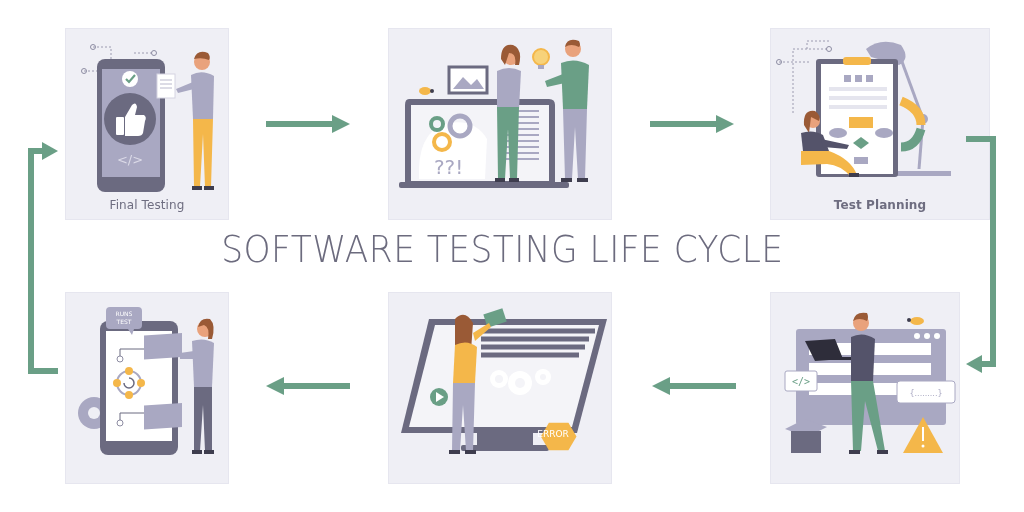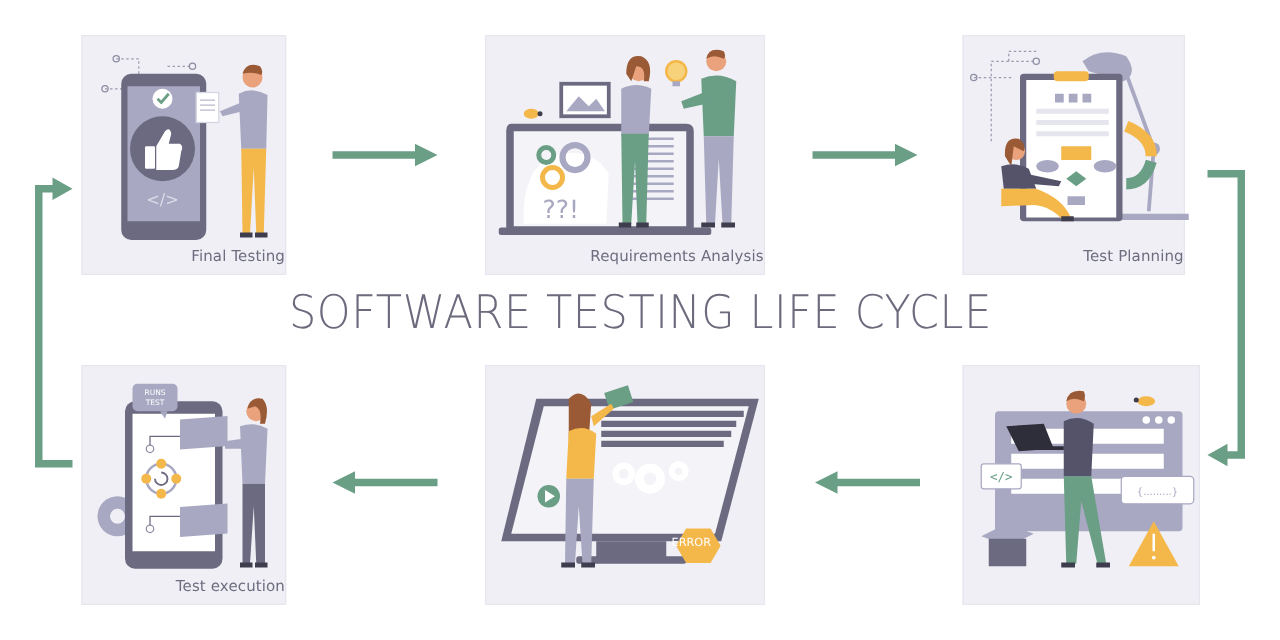--- a/index.html
+++ b/index.html
@@ -3,25 +3,25 @@
 <meta charset="utf-8">
 <style>
   * { box-sizing: border-box; margin: 0; padding: 0; }
   html, body { width: 1024px; height: 512px; background: #ffffff; overflow: hidden; }
   body { position: relative; font-family: "DejaVu Sans", sans-serif; color: #6b6a80; }
   .card {
     position: absolute; background: #efeff5; border: 1px solid #e6e6ef;
   }
   .card .illus { position: absolute; left: 0; top: 0; right: 0; bottom: 26px; }
   .card .label {
-    position: absolute; left: 0; right: 0; bottom: 7px; text-align: right;
+    position: absolute; left: 0; right: 0; bottom: 7px; text-align: center;
     font-size: 12px; color: #6e6d80; letter-spacing: 0.1px;
   }
   .title {
-    position: absolute; left: 200px; top: 228px; width: 624px; text-align: center;
+    position: absolute; left: 200px; top: 228px; width: 624px; text-align: left;
     font-size: 37px; font-weight: 300; color: #6c6b7e; letter-spacing: 0.5px;
     font-family: "DejaVu Sans", sans-serif; white-space: nowrap;
   }
   .title span { display: inline-block; transform: scaleX(0.93); transform-origin: center; }
   svg { display: block; }
   .arrow { position: absolute; }
 </style>
 </head>
 <body>
 
@@ -118,24 +118,23 @@
         <circle cx="184" cy="20" r="8" fill="#e9a27c"></circle>
         <path d="M176 18 Q178 8 190 12 Q192 16 190 18 Q182 14 176 18Z" fill="#9a5a36"></path>
         <path d="M172 34 Q186 28 200 36 L198 80 H174 Z" fill="#6a9f86"></path>
         <path d="M174 45 L156 52 L158 58 L176 54 Z" fill="#6a9f86"></path>
         <path d="M174 80 H198 L196 150 H189 L186 98 L183 150 H176 Z" fill="#a9a8c2"></path>
         <rect x="172" y="149" width="11" height="4" fill="#3e3d4e"></rect>
           <rect x="188" y="149" width="11" height="4" fill="#3e3d4e"></rect>
       </g>
     </svg>
   </div>
-  <div class="label">Requirements Analysis</div>
-</div>
-
-<div class="card" style="left:770px;top:28px;width:178px;height:192px;">
+</div>
+
+<div class="card" style="left:770px;top:28px;width:220px;height:192px;font-weight:bold;">
   <div class="illus">
     <svg width="190" height="166" viewBox="0 0 190 166">
       <g stroke="#9c9bb0" stroke-width="1" stroke-dasharray="2 2" fill="none">
         <path d="M22 84 V20 H58"></path>
           <path d="M8 33 H38"></path>
           <path d="M58 12 H36 V20"></path>
       </g>
       <circle cx="8" cy="33" r="2.5" fill="none" stroke="#8e8da3"></circle>
       <circle cx="58" cy="20" r="2.5" fill="none" stroke="#8e8da3"></circle>
       <g>
@@ -219,21 +218,20 @@
         <circle cx="139" cy="36" r="8" fill="#e9a27c"></circle>
         <path d="M132 34 Q134 24 144 26 Q150 32 146 46 L142 46 Q144 34 138 32 Z" fill="#9a5a36"></path>
         <path d="M126 48 Q138 44 148 50 L146 94 H128 Z" fill="#a9a8c2"></path>
         <path d="M128 58 L114 60 L114 66 L130 66 Z" fill="#a9a8c2"></path>
         <path d="M128 94 H146 L146 158 H139 L137 112 L134 158 H128 Z" fill="#6b6a80"></path>
         <rect x="126" y="157" width="10" height="4" fill="#3e3d4e"></rect>
           <rect x="138" y="157" width="10" height="4" fill="#3e3d4e"></rect>
       </g>
     </svg>
   </div>
-  <div class="label">Test execution</div>
 </div>
 
 <div class="card" style="left:388px;top:292px;width:224px;height:192px;">
   <div class="illus">
     <svg width="224" height="166" viewBox="0 0 224 166">
       <g>
         <path d="M40 26 H218 L188 140 H12 Z" fill="#6b6a80"></path>
         <path d="M46 32 H210 L183 134 H20 Z" fill="#f4f4f8"></path>
         <rect x="88" y="140" width="56" height="14" fill="#6b6a80"></rect>
         <rect x="72" y="152" width="88" height="6" rx="2" fill="#6b6a80"></rect>

